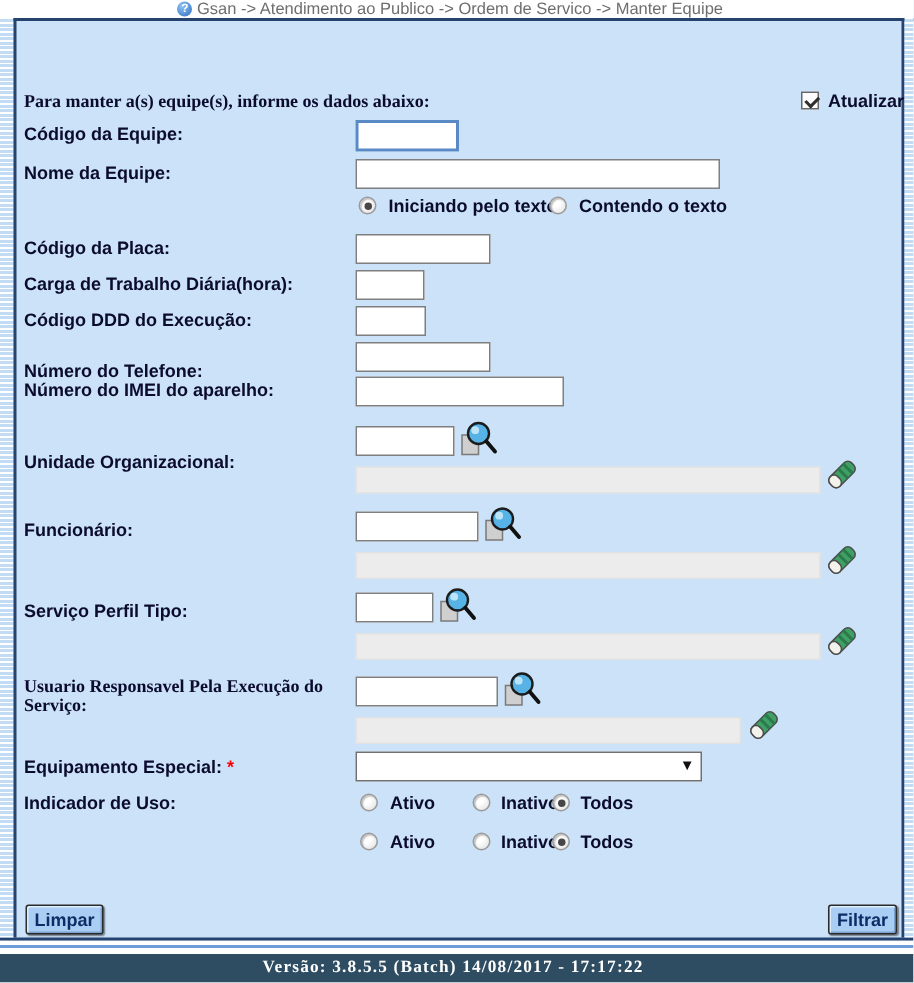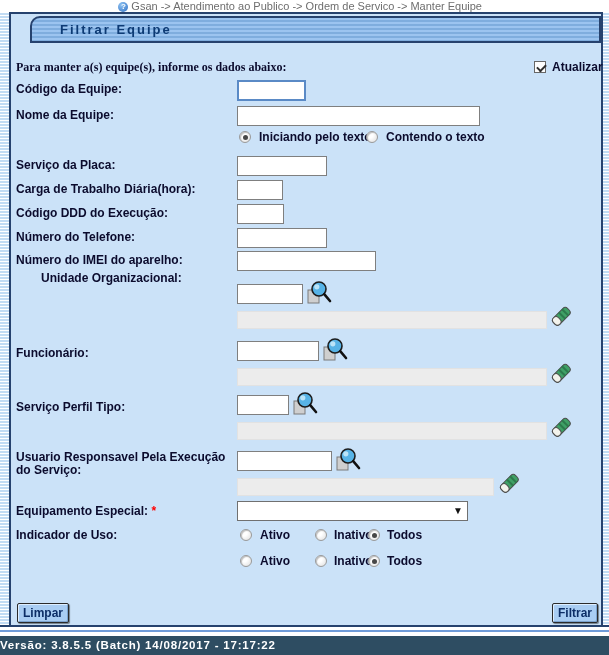--- a/index.html
+++ b/index.html
@@ -55,73 +55,70 @@
 
   .icon-btn{position:absolute;cursor:pointer;}
 
   .btn{position:absolute;box-sizing:border-box;height:20px;background:#a9cdf3;border:1px solid #2b2b2b;
     border-radius:2px;box-shadow:inset 1px 1px 0 #ddeeff, inset -1px -1px 0 #7ba3cf, 1px 1px 1px rgba(0,0,0,0.45);
     font-family:"Liberation Sans",sans-serif;font-size:12px;font-weight:bold;color:#0c2d66;
     text-align:center;line-height:17px;padding:0 5px;cursor:pointer;}
 
   .footer-line{position:absolute;top:630px;left:0;width:609px;height:2px;background:#6f9bd8;}
   .footer{position:absolute;top:636px;left:0;width:609px;height:19px;background:#2e4d62;
-    box-sizing:border-box;text-align:left;padding-right:5px;font-size:11.5px;font-weight:bold;
-    color:#ffffff;line-height:19px;letter-spacing:0.8px;}
+    box-sizing:border-box;text-align:center;padding-right:5px;font-size:11.5px;font-weight:bold;
+    color:#ffffff;line-height:19px;letter-spacing:0.8px;font-family:Liberation Serif, serif;}
 </style>
 </head>
 <body>
 
 <div class="page">
 
   <div class="breadcrumb">
     <span class="help-icon">?</span><span>Gsan -&gt; Atendimento ao Publico -&gt; Ordem de Servico -&gt; Manter Equipe</span>
   </div>
 
   <div class="container"></div>
   <div class="edge-stripes-left"></div>
   <div class="edge-line-left"></div>
   <div class="edge-line-right"></div>
   <div class="edge-stripes-right"></div>
 
-  <div class="titlebar">
-    <span>Filtrar Equipe</span>
-  </div>
 
   <div class="lbl" style="top:61px;font-family:Liberation Serif, serif;">Para manter a(s) equipe(s), informe os dados abaixo:</div>
   <span class="checkbox checked" style="left:534px;top:61px;"></span>
   <div class="rlbl" style="left:552px;top:61px;">Atualizar</div>
 
   <div class="lbl" style="top:83px;">Código da Equipe:</div>
   <input type="text" class="input focused" style="left: 237px; top: 80px; width: 69px; height: 21px;" value="">
 
   <div class="lbl" style="top:109px;">Nome da Equipe:</div>
   <input type="text" class="input" style="left: 237px; top: 106px; width: 243px; height: 20px;" value="">
 
   <span class="radio checked" style="left:239px;top:131px;"></span>
   <div class="rlbl" style="left:259px;top:131px;">Iniciando pelo texto</div>
   <span class="radio" style="left:366px;top:131px;"></span>
   <div class="rlbl" style="left:386px;top:131px;">Contendo o texto</div>
 
-  <div class="lbl" style="top:159px;">Serviço da Placa:</div>
+  <div class="lbl" style="top:159px;">Código da Placa:</div>
   <input type="text" class="input" style="left: 237px; top: 156px; width: 90px; height: 20px;" value="">
 
   <div class="lbl" style="top:183px;">Carga de Trabalho Diária(hora):</div>
   <input type="text" class="input" style="left: 237px; top: 180px; width: 46px; height: 20px;" value="">
 
   <div class="lbl" style="top:207px;">Código DDD do Execução:</div>
   <input type="text" class="input" style="left: 237px; top: 204px; width: 47px; height: 20px;" value="">
 
-  <div class="lbl" style="top:231px;">Número do Telefone:</div>
+  <div class="lbl" style="top:241px;">Número do Telefone:</div>
   <input type="text" class="input" style="left: 237px; top: 228px; width: 90px; height: 20px;" value="">
 
   <div class="lbl" style="top:254px;">Número do IMEI do aparelho:</div>
   <input type="text" class="input" style="left: 237px; top: 251px; width: 139px; height: 20px;" value="">
 
-  <div class="lbl" style="top:272px;margin-left:25px;">Unidade Organizacional:</div>
+  <div class="lbl" style="top:302px;">Unidade Organizacional:</div>
   <input type="text" class="input" style="left: 237px; top: 284px; width: 66px; height: 20px;" value="">
   <span class="icon-btn" style="left:306px;top:280px;">
     <svg width="26" height="26" viewBox="0 0 26 26">
       <rect x="2" y="10" width="11" height="13" fill="#cfcfcf" stroke="#7a7a7a"></rect>
       <circle cx="13" cy="9" r="7" fill="#57b3e6" stroke="#1c1c1c" stroke-width="1.6"></circle>
       <circle cx="10.8" cy="6.8" r="2.6" fill="#c6e9fa" opacity="0.9"></circle>
       <line x1="18.2" y1="14.2" x2="24" y2="21" stroke="#111" stroke-width="2.6" stroke-linecap="round"></line>
     </svg>
   </span>
   <div class="readonly" style="left:237px;top:311px;width:310px;height:18px;"></div>
@@ -173,21 +170,21 @@
     <svg width="24" height="24" viewBox="0 0 24 24">
       <g transform="rotate(-45 12 12)">
         <rect x="2" y="8" width="20" height="9" rx="3.5" fill="#3fa066" stroke="#4d4d4d"></rect>
         <rect x="2" y="8" width="7" height="9" rx="3.5" fill="#f3f3ec" stroke="#4d4d4d"></rect>
         <line x1="13" y1="8" x2="13" y2="17" stroke="#2c7a4c" stroke-width="2"></line>
         <line x1="17.5" y1="8" x2="17.5" y2="17" stroke="#2c7a4c" stroke-width="2"></line>
       </g>
     </svg>
   </span>
 
-  <div class="lbl" style="top:451px;width:212px;">Usuario Responsavel Pela Execução do Serviço:</div>
+  <div class="lbl" style="top:451px;width:212px;font-family:Liberation Serif, serif;">Usuario Responsavel Pela Execução do Serviço:</div>
   <input type="text" class="input" style="left: 237px; top: 451px; width: 95px; height: 20px;" value="">
   <span class="icon-btn" style="left:335px;top:447px;">
     <svg width="26" height="26" viewBox="0 0 26 26">
       <rect x="2" y="10" width="11" height="13" fill="#cfcfcf" stroke="#7a7a7a"></rect>
       <circle cx="13" cy="9" r="7" fill="#57b3e6" stroke="#1c1c1c" stroke-width="1.6"></circle>
       <circle cx="10.8" cy="6.8" r="2.6" fill="#c6e9fa" opacity="0.9"></circle>
       <line x1="18.2" y1="14.2" x2="24" y2="21" stroke="#111" stroke-width="2.6" stroke-linecap="round"></line>
     </svg>
   </span>
   <div class="readonly" style="left:237px;top:478px;width:257px;height:18px;"></div>

